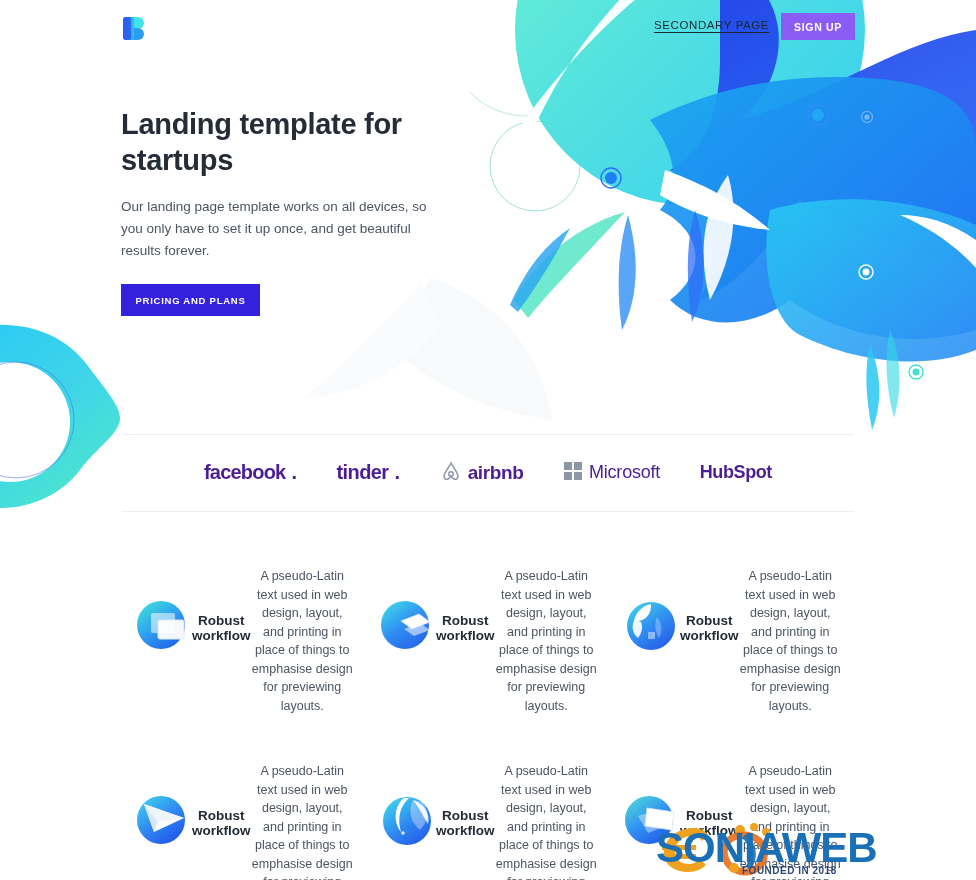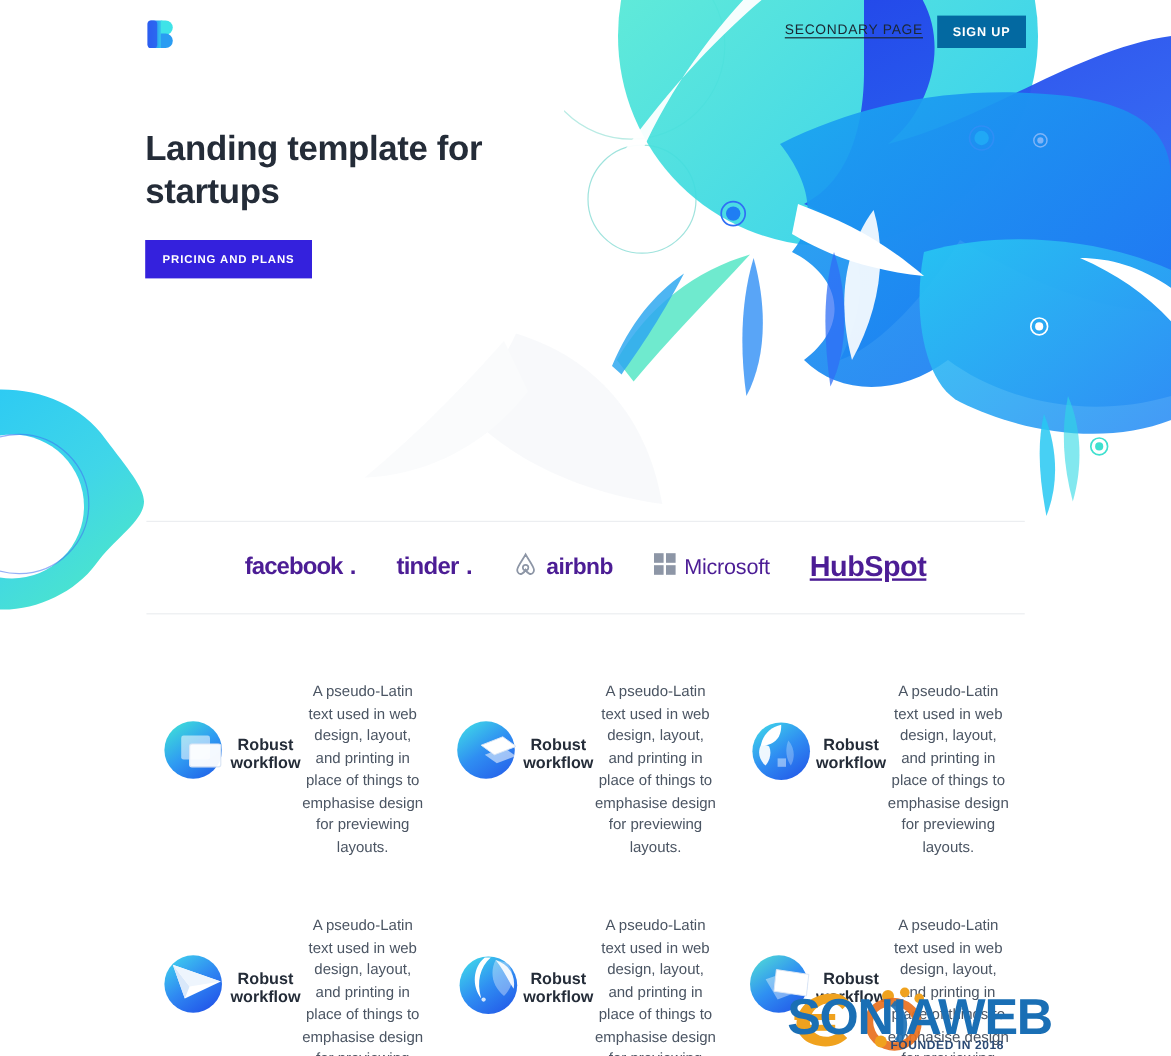--- a/index.html
+++ b/index.html
@@ -56,21 +56,21 @@
     color: #1b2733;
     text-decoration: underline;
     text-underline-offset: 3px;
     cursor: pointer;
     font-weight: 400;
   }
   .signup-btn {
     position: absolute;
     left: 781px; top: 13px;
     width: 74px; height: 27px;
-    background: #0369a1;
+    background: #8b5cf6;
     color: #ffffff;
     border: none;
     font-size: 10.5px;
     font-weight: 700;
     letter-spacing: .7px;
     cursor: pointer;
     font-family: "Liberation Sans", sans-serif;
   }
 
   
@@ -142,21 +142,21 @@
     align-items: center;
     gap: 6px;
     color: #4c1d95;
     font-weight: 700;
     cursor: pointer;
   }
   .brand-facebook { font-size: 20px; letter-spacing: -.8px; }
   .brand-tinder   { font-size: 20px; letter-spacing: -.6px; }
   .brand-airbnb   { font-size: 19px; letter-spacing: -.4px; font-weight: 700; }
   .brand-microsoft{ font-size: 18px; letter-spacing: -.2px; font-weight: 400; }
-  .brand-hubspot  { font-size: 24px; letter-spacing: -.4px; font-weight: 700; text-decoration: underline; }
+  .brand-hubspot  { font-size: 18px; letter-spacing: -.4px; font-weight: 700; }
   .brand .dot-sm { font-size: 20px; }
 
   
   .features {
     position: absolute;
     left: 122px; top: 548px;
     width: 732px;
     display: grid;
     grid-template-columns: repeat(3, 1fr);
     row-gap: 28px;
@@ -304,20 +304,21 @@
       </svg>
     </div>
 
     <a class="nav-link">SECONDARY PAGE</a>
 
     <button class="signup-btn">SIGN UP</button>
   </div>
 
   <div class="hero">
     <h1 class="hero-title">Landing template for startups</h1>
+    <p class="hero-sub">Our landing page template works on all devices, so you only have to set it up once, and get beautiful results forever.</p>
     <button class="pricing-btn">PRICING AND PLANS</button>
   </div>
 
   <div class="divider top"></div>
   <div class="divider bottom"></div>
 
   <div class="logo-strip">
 
     <div class="brand">
       <span class="brand-facebook">facebook</span>

